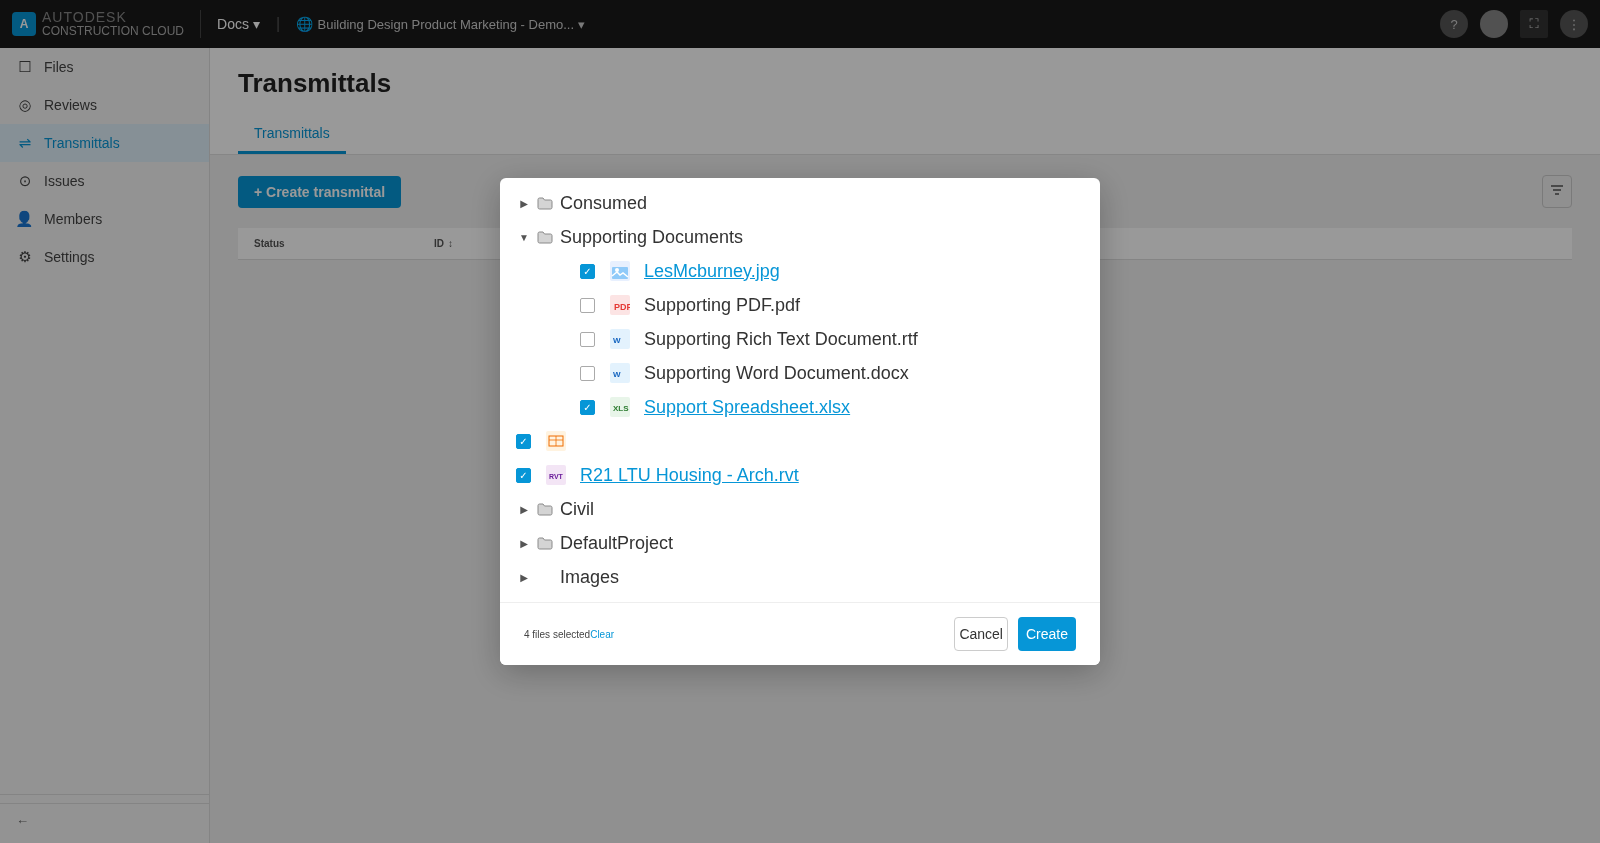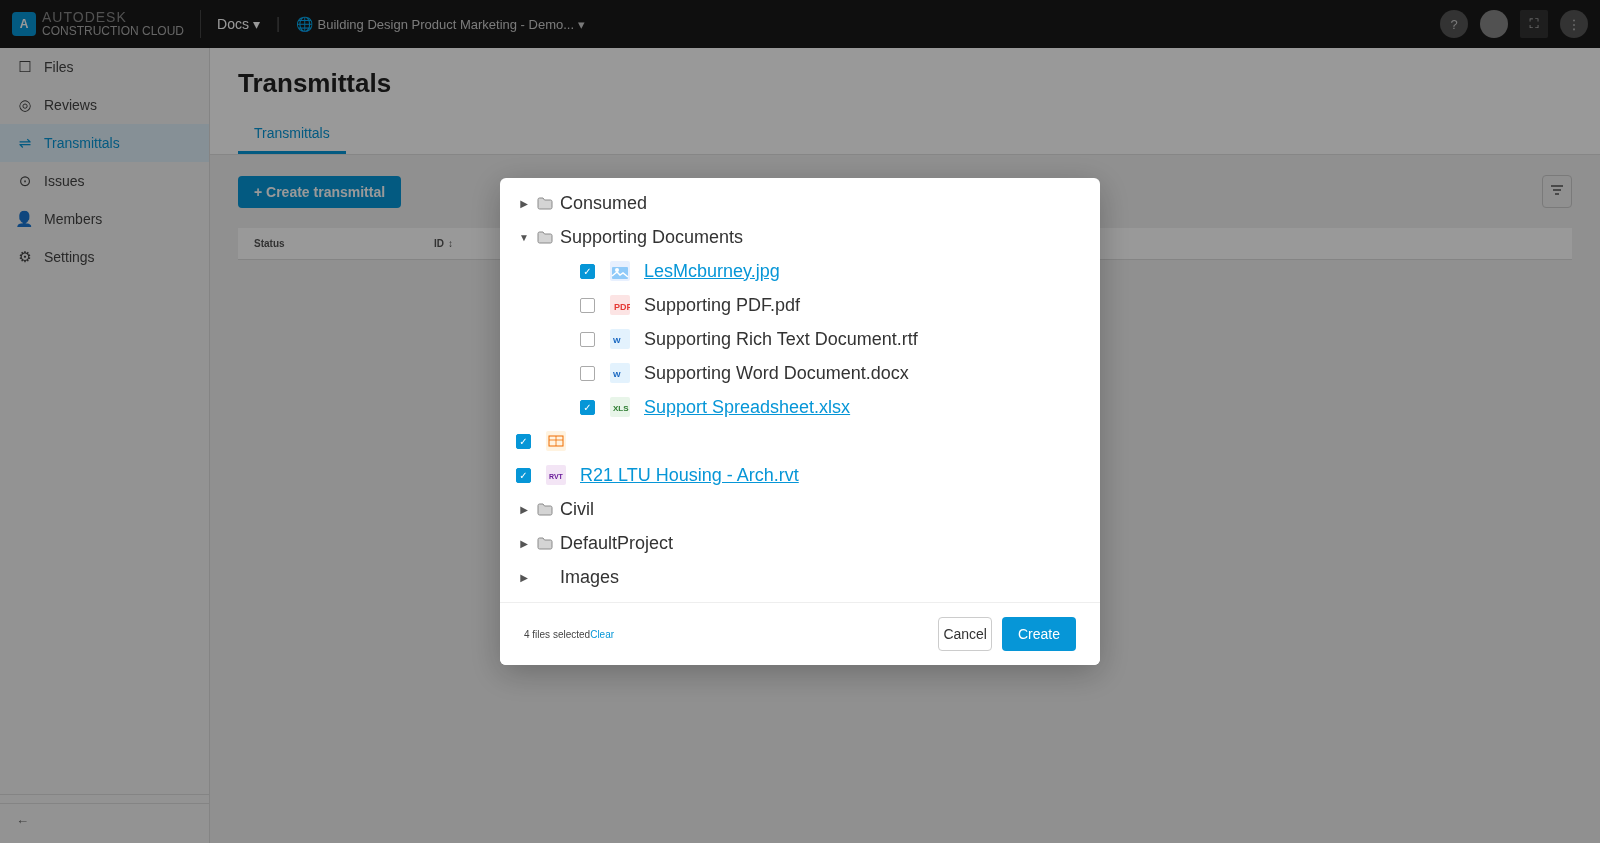--- a/index.html
+++ b/index.html
@@ -91,21 +91,21 @@
     .file-icon { width: 33px; height: 20px; display: inline-flex; align-items: center; justify-content: center; font-size: 14px; flex-shrink: 0; margin-right: 8px; border-radius: 2px; }
     .checkbox { width: 15px; height: 15px; border: 1.5px solid #aaa; border-radius: 2px; flex-shrink: 0; margin-right: 8px; display: flex; align-items: center; justify-content: center; }
     .checkbox.checked { background: #0696d7; border-color: #0696d7; color: white; font-size: 10px; }
     .tree-label { font-size: 18px; color: #333; }
     .tree-label.link { color: #0696d7; text-decoration: underline; }
     .dialog-footer { padding: 14px 24px; border-top: 1px solid #eee; display: flex; align-items: center; flex-shrink: 0; background: white; border-radius: 0 0 6px 6px; }
     .files-selected { font-size: 10px; color: #444; }
     .clear-link { color: #0696d7; cursor: pointer; font-size: 10px; text-decoration: none; }
     .footer-actions { margin-left: auto; display: flex; gap: 10px; }
     .btn-cancel { background: none; border: 1px solid #ccc; padding: 8px 4px; border-radius: 4px; font-size: 14px; cursor: pointer; color: #333; }
-    .btn-create { background: #0696d7; color: white; border: none; padding: 8px 16px; border-radius: 4px; font-size: 14px; cursor: pointer; }
+    .btn-create { background: #0696d7; color: white; border: none; padding: 8px 8px; border-radius: 4px; font-size: 14px; cursor: pointer; }
 
     
     .brand-text { font-size: 14px; color: #888; letter-spacing: 1px; text-transform: uppercase; }
     .brand-name { font-size: 12px; color: #aaa; font-weight: 500; }
   </style>
 </head>
 <body>
 
 <div class="topbar">
   <div class="topbar-logo">

